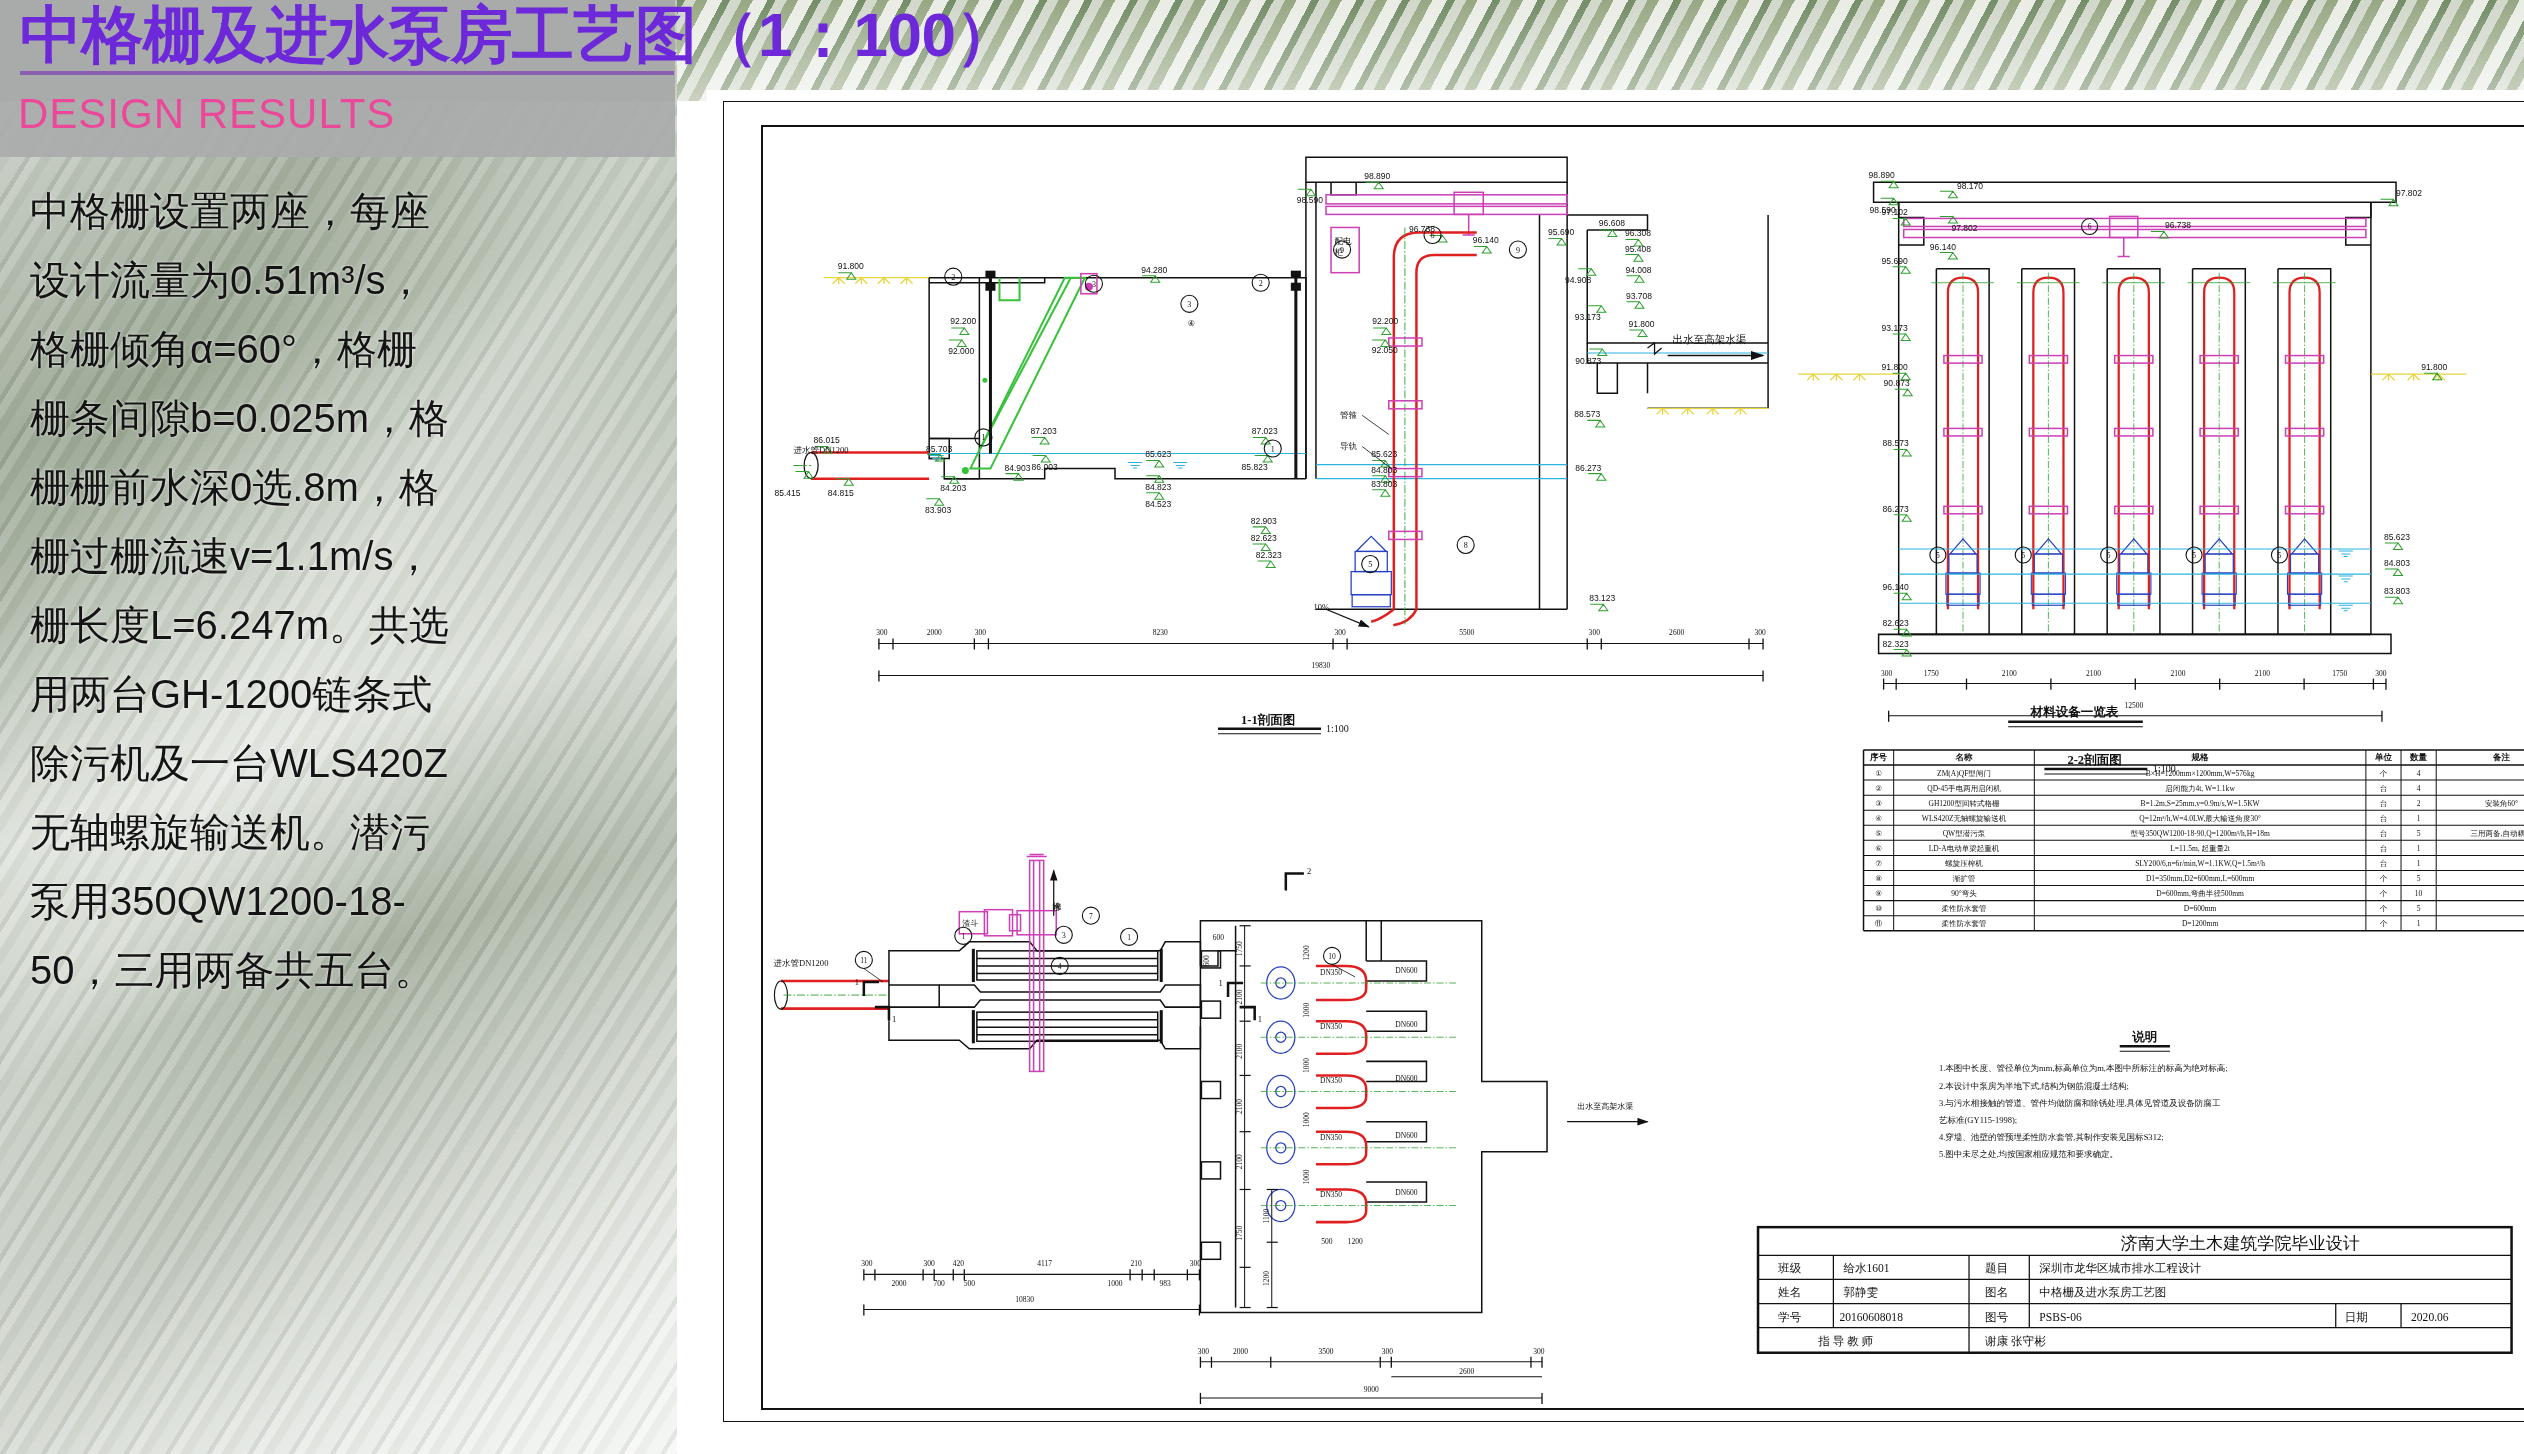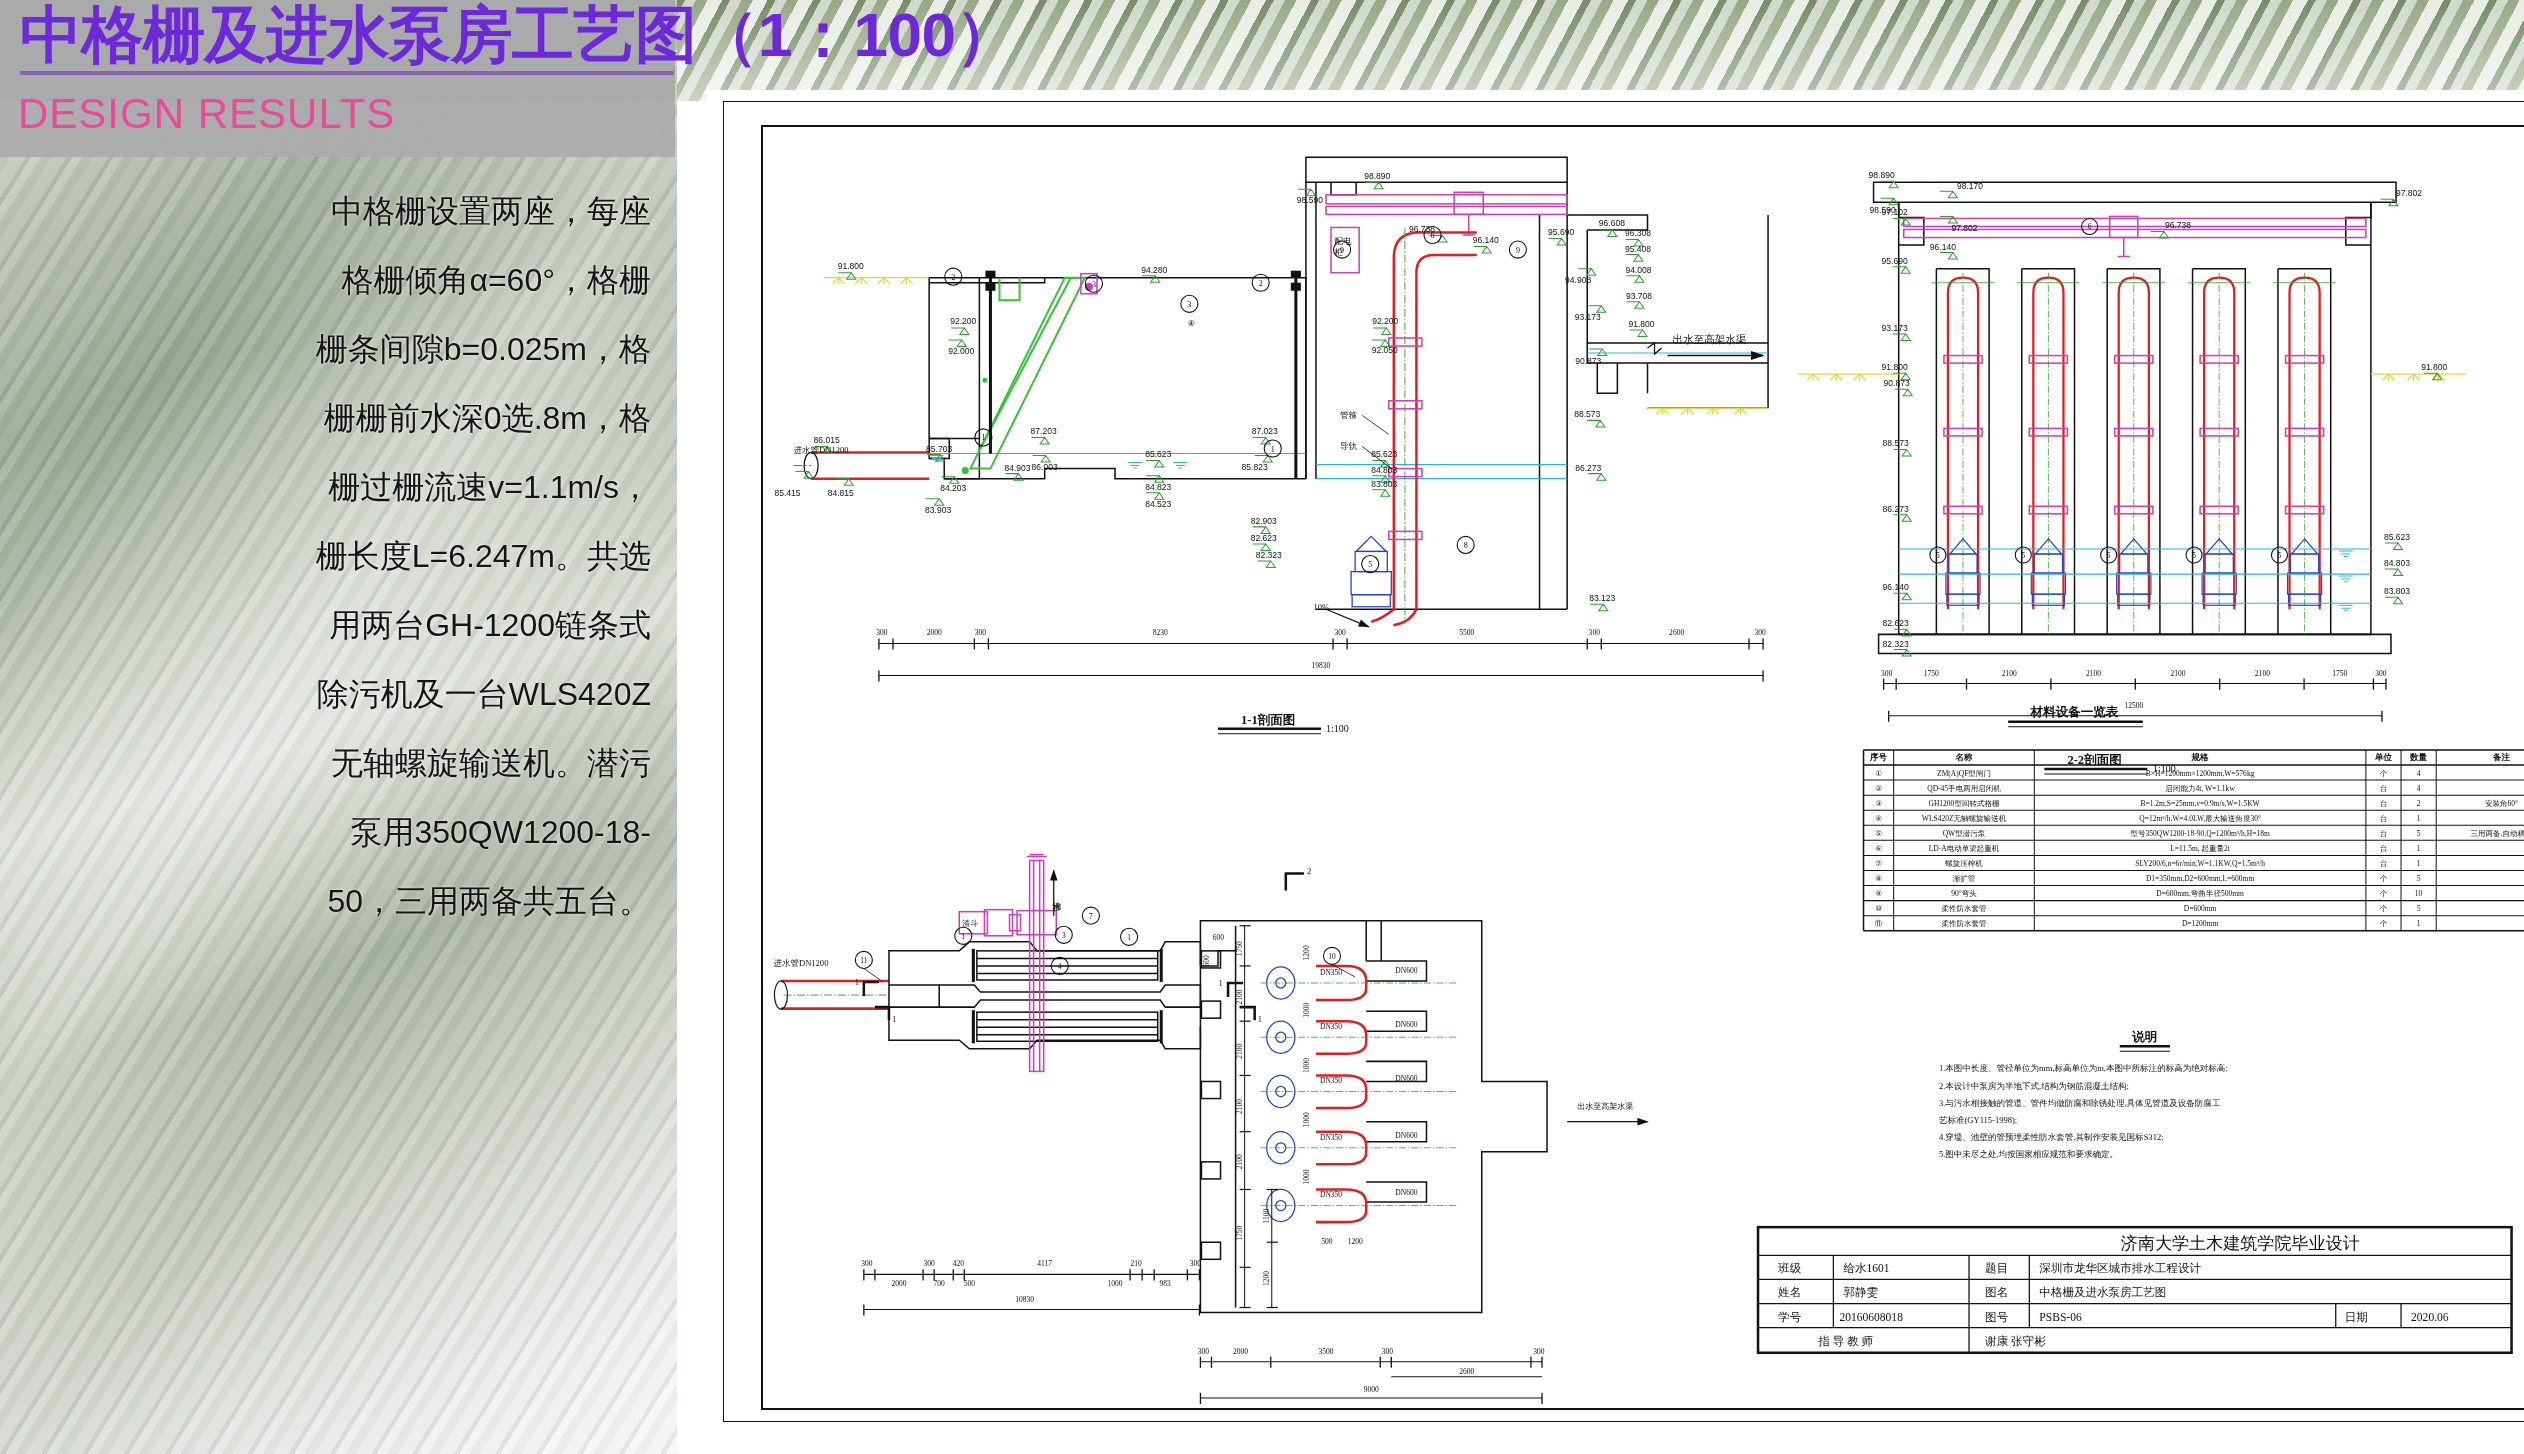--- a/index.html
+++ b/index.html
@@ -44,24 +44,23 @@
   .subtitle{
     position:absolute;left:18px;top:86px;width:606px;height:61px;
     color:#ec4899;font-size:42px;line-height:56px;letter-spacing:1px;white-space:nowrap;
   }
   .subtitle-band{
     position:absolute;left:0;top:101px;width:675px;height:56px;background:rgba(169,171,171,.92);
   }
   
   .body-copy{
     position:absolute;left:30px;top:177px;width:621px;
-    font-size:32px;line-height:69px;color:#141414;
+    font-size:40px;line-height:69px;color:#141414;
     text-shadow:0 0 3px rgba(255,255,255,.75);
     letter-spacing:0px;
-    text-align:right;
   }
   .body-copy p{margin:0;}
   
   .drawing-wrap{
     position:absolute;left:707px;top:90px;width:1848px;height:1343px;
     background:#ffffff;border:1.5px solid #ffffff;
   }
   .sheet-outer{position:absolute;left:15px;top:10px;right:15px;bottom:12px;border:1.5px solid #111;background:#fff;}
   .sheet-inner{position:absolute;left:37px;top:23px;right:11px;bottom:11px;border:2.5px solid #111;background:#fff;}
   .cad{position:absolute;inset:0;}
@@ -84,20 +83,21 @@
   <div class="bg-top-photo"></div>
 
   <div class="title-band"></div>
   <div class="subtitle-band"></div>
   <div class="slide-title">中格栅及进水泵房工艺图（1：100）</div>
   <div class="title-rule"></div>
   <div class="subtitle">DESIGN RESULTS</div>
 
   <div class="body-copy" id="bodycopy">
       <p>中格栅设置两座，每座</p>
+      <p>设计流量为0.51m³/s，</p>
       <p>格栅倾角α=60°，格栅</p>
       <p>栅条间隙b=0.025m，格</p>
       <p>栅栅前水深0选.8m，格</p>
       <p>栅过栅流速v=1.1m/s，</p>
       <p>栅长度L=6.247m。共选</p>
       <p>用两台GH-1200链条式</p>
       <p>除污机及一台WLS420Z</p>
       <p>无轴螺旋输送机。潜污</p>
       <p>泵用350QW1200-18-</p>
       <p>50，三用两备共五台。</p>

